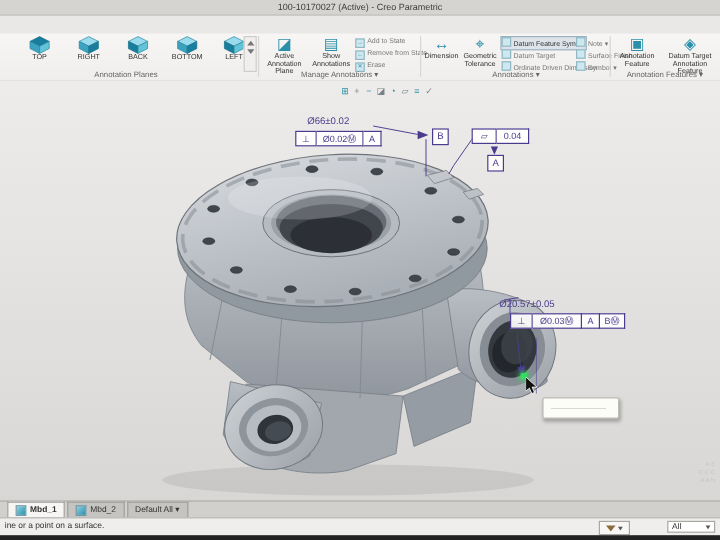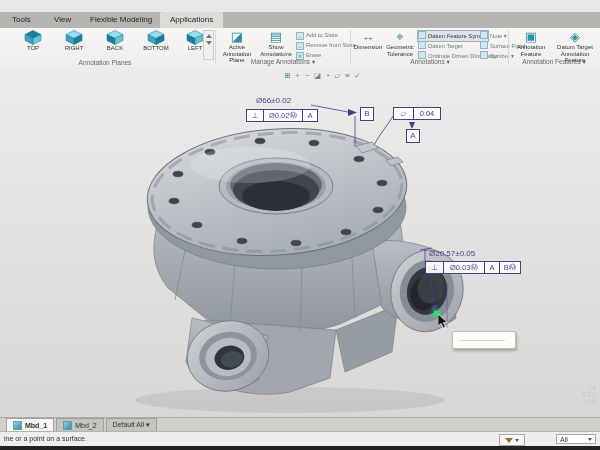--- a/index.html
+++ b/index.html
@@ -86,27 +86,24 @@
          border-top:3px solid #555;}
   #allbox{position:absolute;left:556px;top:2px;width:40px;height:10px;border:1px solid #a8a6a3;background:#fff;
           display:flex;align-items:center;justify-content:space-between;padding:0 3px;box-sizing:border-box;cursor:default;}
   #bottomstrip{position:absolute;left:0;top:446px;width:600px;height:4px;background:#222;}
 </style>
 </head>
 <body>
 
 <div id="app">
 
-
-  <div id="tabrow">
-    <div class="rtab" style="left:2px">Tools</div>
-    <div class="rtab" style="left:44px">View</div>
-    <div class="rtab" style="left:80px">Flexible Modeling</div>
-    <div class="rtab active" style="left:160px">Applications</div>
-  </div>
+  <div id="titlebar">
+    <span>100-10170027 (Active)  -  Creo Parametric</span>
+  </div>
+
 
   <div id="ribbon">
 
     <div class="vbtn" style="left:14px">
       <svg width="18" height="15" viewBox="0 0 18 15">
         <polygon points="9,0.5 17,4.5 9,8.5 1,4.5" fill="#177e9e" stroke="#1a6f8c" stroke-width="0.6"></polygon>
         <polygon points="1,4.5 9,8.5 9,14.5 1,10.5" fill="#3ba3bf" stroke="#2c89a0" stroke-width="0.6"></polygon>
         <polygon points="9,8.5 17,4.5 17,10.5 9,14.5" fill="#63c3d9" stroke="#2c89a0" stroke-width="0.6"></polygon>
         </svg>
       <div class="lbl">TOP</div>
@@ -314,21 +311,21 @@
     <span style="width:10px">A</span>
   </div>
   <div class="dbox" style="left:360px;top:107px">B</div>
 
   <div class="fcf" style="left:393px;top:107px">
     <span style="width:15px">▱</span>
     <span style="width:22px">0.04</span>
   </div>
   <div class="dbox" style="left:406px;top:129px">A</div>
 
-  <div class="ann" style="left:429px;top:249px">Ø20.57±0.05</div>
+  <div class="ann" style="left:416px;top:249px">Ø20.57±0.05</div>
   <div class="fcf" style="left:425px;top:261px">
     <span style="width:13px">⊥</span>
     <span style="width:36px">Ø0.03Ⓜ</span>
     <span style="width:10px">A</span>
     <span style="width:16px">BⓂ</span>
   </div>
 
   <div class="gpt"></div>
   <svg id="cursor" width="12" height="16">
     <polygon points="0,0 0,12 3.2,9.5 5.2,14 7.4,13 5.4,8.6 9.5,8.6" fill="#111" stroke="#fff" stroke-width="0.7"></polygon>

